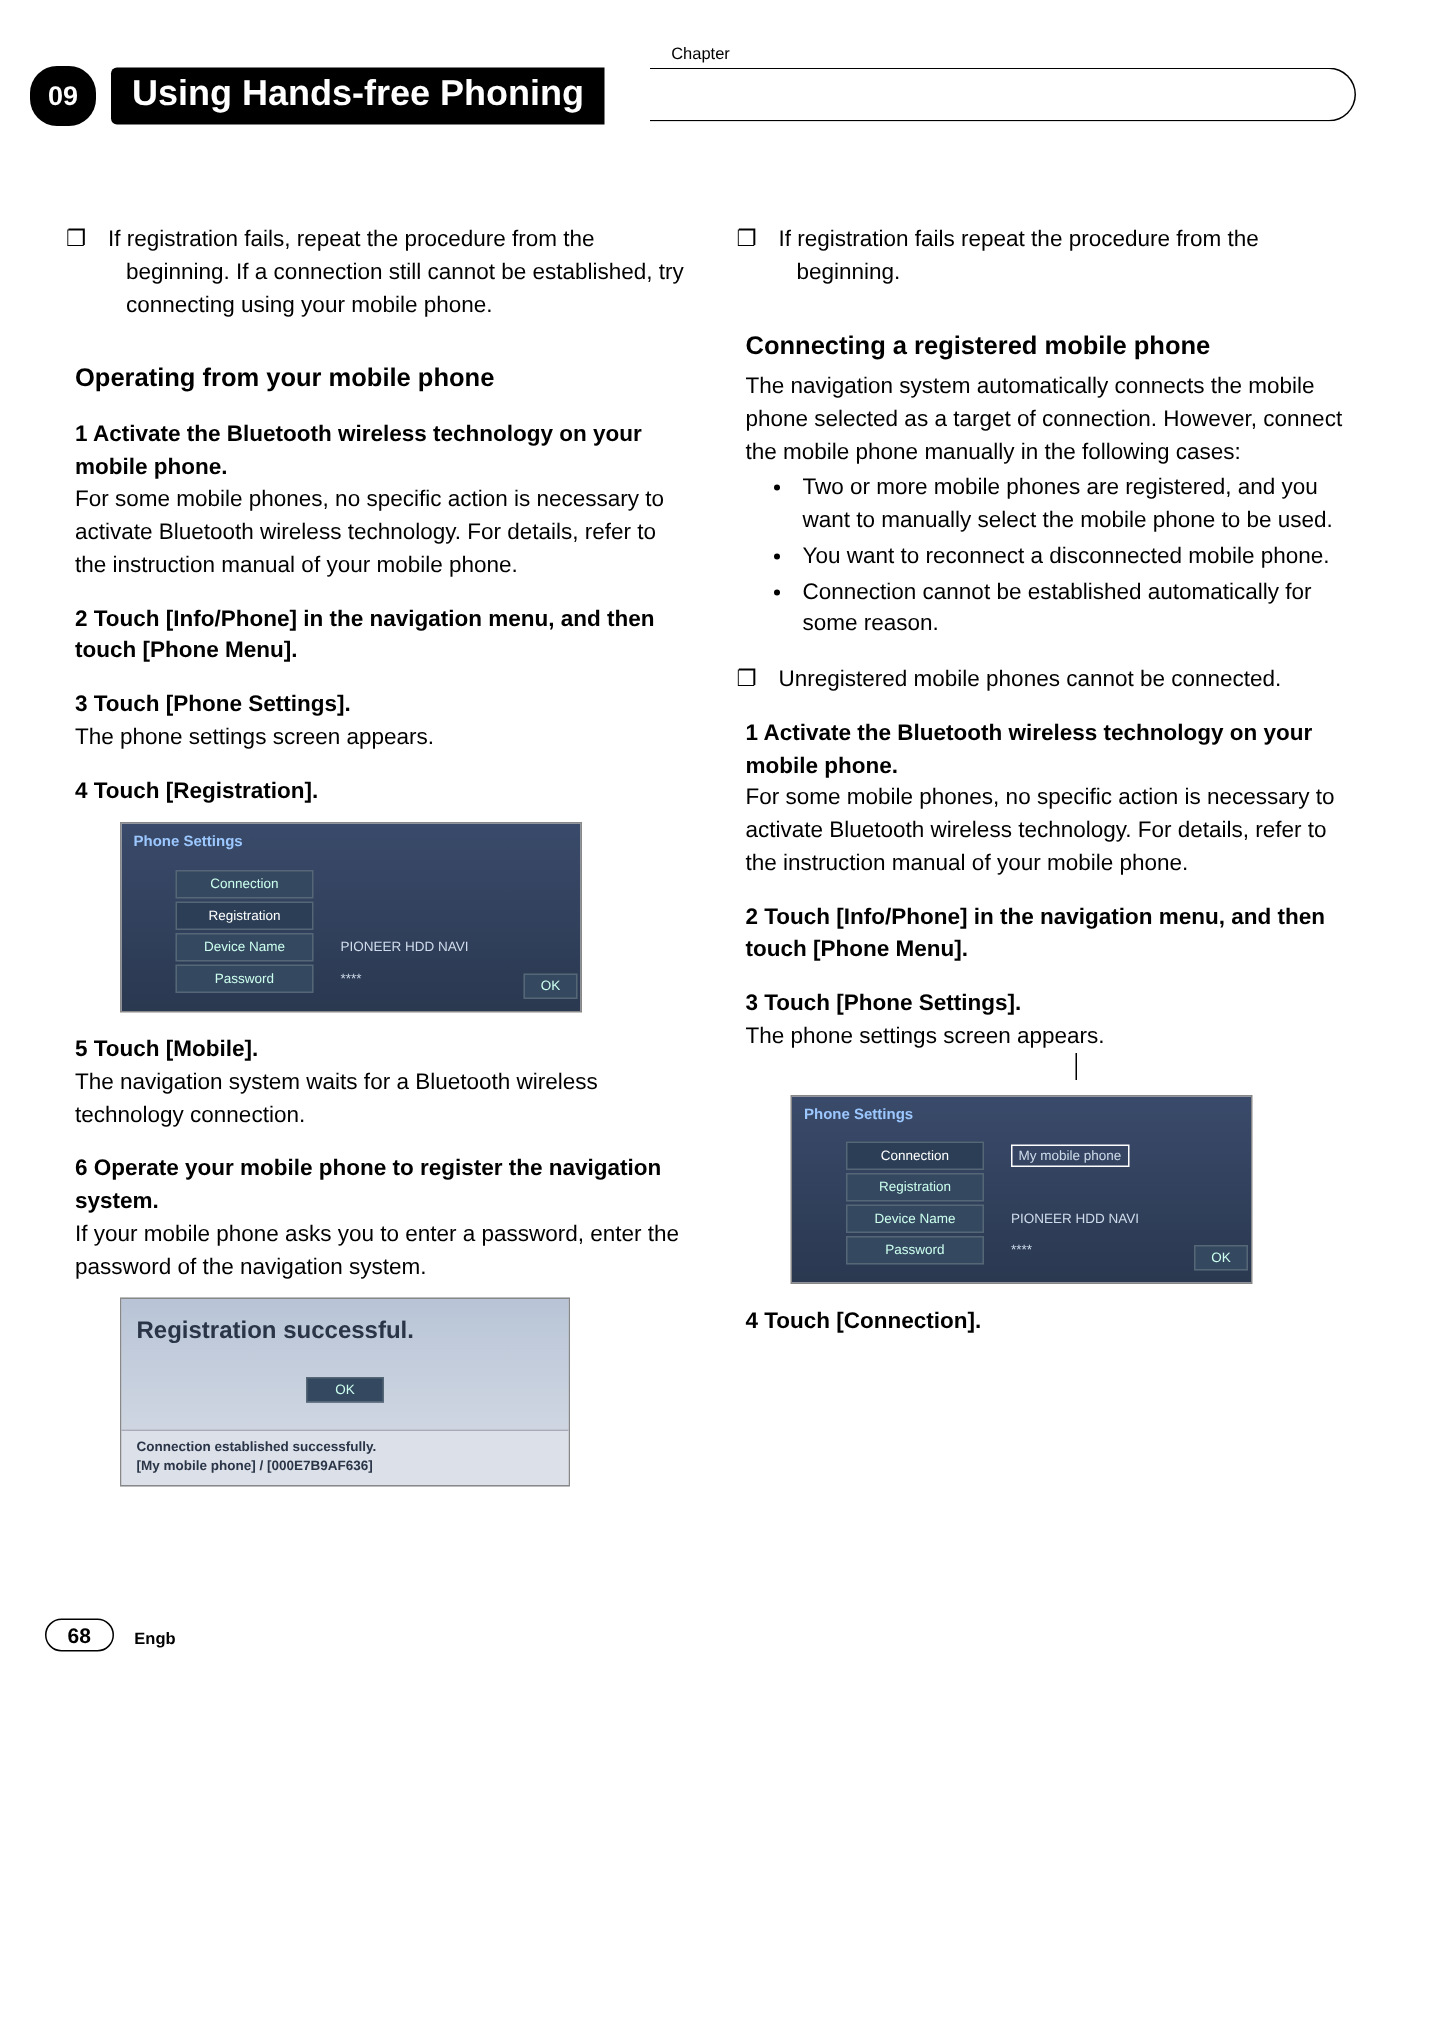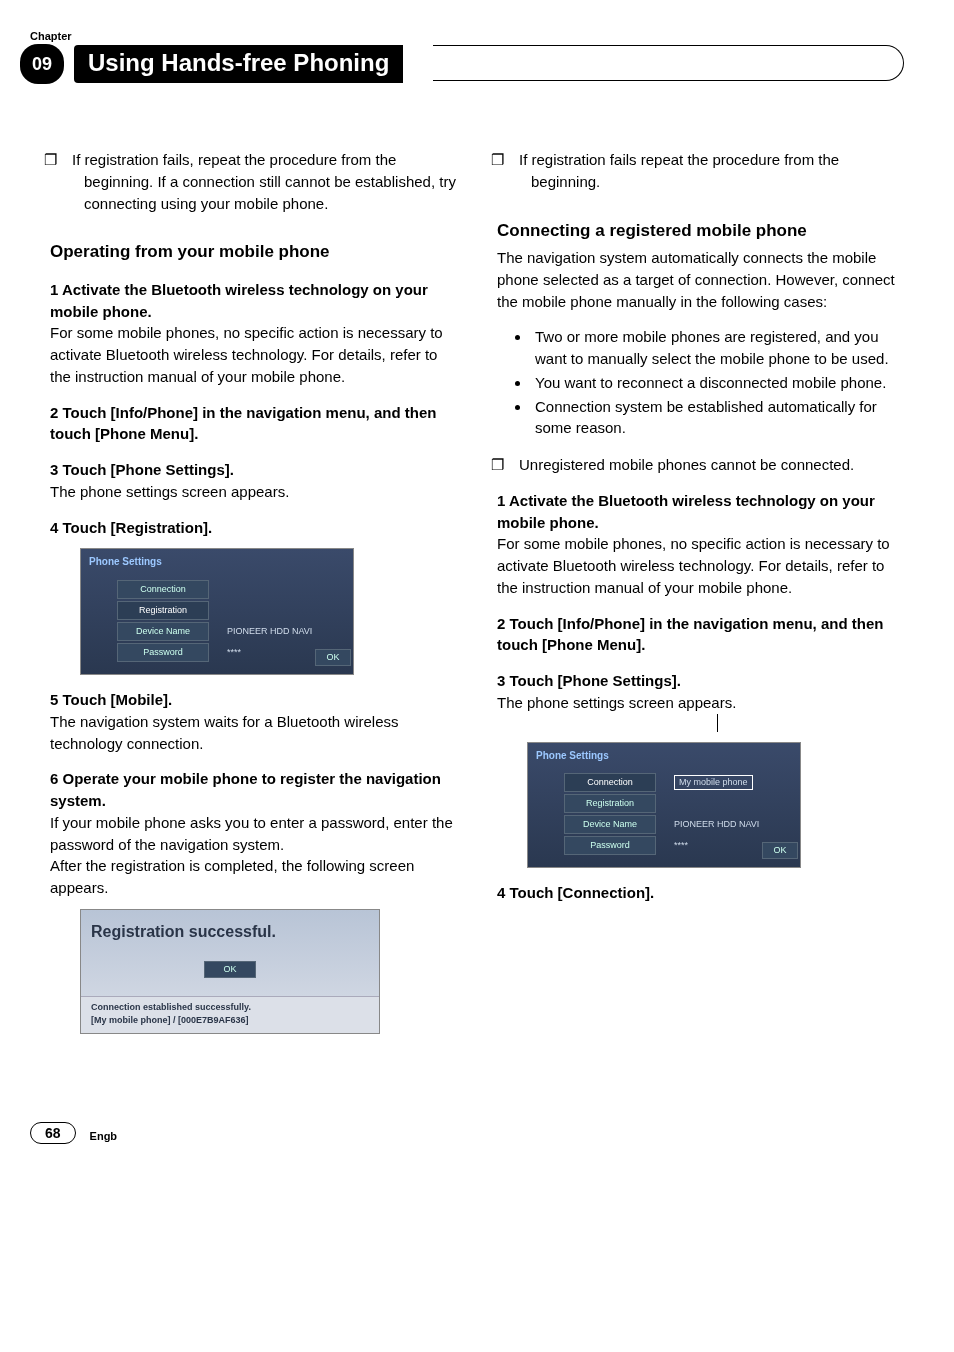--- a/index.html
+++ b/index.html
@@ -9,22 +9,23 @@
     background: #fff;
     color: #000;
     width: 954px;
   }
   .page {
     padding: 30px 50px 40px 50px;
     position: relative;
   }
   .chapter-label {
     font-size: 11px;
-    font-weight: bold;
+    font-weight: normal;
     margin-left: -20px;
+    text-align: center;
   }
   .title-row {
     display: flex;
     align-items: center;
     margin-left: -30px;
     margin-top: 2px;
   }
   .chapter-badge {
     background: #000;
     color: #fff;
@@ -81,41 +82,41 @@
     text-indent: -20px;
     margin-bottom: 4px;
   }
   .disc-li {
     list-style: disc;
     margin-left: 4px;
     padding-left: 4px;
   }
   ul.disc {
     padding-left: 30px;
-    margin: 14px 0;
+    margin: 2px 0;
   }
   ul.disc li {
     margin-bottom: 2px;
   }
   h3.sub {
     font-size: 17px;
     font-weight: bold;
     margin: 26px 0 4px 0;
   }
   .step-label {
     font-weight: bold;
   }
   .step-block {
     margin-top: 14px;
   }
   .plain {
     margin: 0 0 0 0;
   }
   .screenshot {
-    width: 274px;
+    width: 308px;
     margin: 10px 0 8px 30px;
     border: 1px solid #888;
     background: linear-gradient(#3a4a6a, #2a3850);
     color: #d8e0ec;
     font-size: 10px;
     padding: 6px 8px 10px 8px;
     box-sizing: border-box;
     position: relative;
   }
   .screenshot .ps-title {
@@ -288,21 +289,20 @@
       </div>
 
       <div class="step-block">
         <div class="step-label">5   Touch [Mobile].</div>
         <div class="plain">The navigation system waits for a Bluetooth wireless technology connection.</div>
       </div>
 
       <div class="step-block">
         <div class="step-label">6   Operate your mobile phone to register the navigation system.</div>
         <div class="plain">If your mobile phone asks you to enter a password, enter the password of the navigation system.</div>
-        <div class="plain">After the registration is completed, the following screen appears.</div>
       </div>
 
       <div class="screenshot2">
         <div class="upper">
           <div class="reg-succ">Registration successful.</div>
           <div class="ok2">OK</div>
         </div>
         <div class="lower">
           <div>Connection established successfully.</div>
           <div>[My mobile phone] / [000E7B9AF636]</div>
@@ -311,21 +311,21 @@
     </div>
 
     <div class="col">
       <p class="square-bullet">If registration fails repeat the procedure from the beginning.</p>
 
       <h3 class="sub">Connecting a registered mobile phone</h3>
       <div class="plain">The navigation system automatically connects the mobile phone selected as a target of connection. However, connect the mobile phone manually in the following cases:</div>
       <ul class="disc">
         <li class="disc-li">Two or more mobile phones are registered, and you want to manually select the mobile phone to be used.</li>
         <li class="disc-li">You want to reconnect a disconnected mobile phone.</li>
-        <li class="disc-li">Connection system be established automatically for some reason.</li>
+        <li class="disc-li">Connection cannot be established automatically for some reason.</li>
       </ul>
       <p class="square-bullet">Unregistered mobile phones cannot be connected.</p>
 
       <div class="step-block">
         <div class="step-label">1   Activate the Bluetooth wireless technology on your mobile phone.</div>
         <div class="plain">For some mobile phones, no specific action is necessary to activate Bluetooth wireless technology. For details, refer to the instruction manual of your mobile phone.</div>
       </div>
 
       <div class="step-block">
         <div class="step-label">2   Touch [Info/Phone] in the navigation menu, and then touch [Phone Menu].</div>

